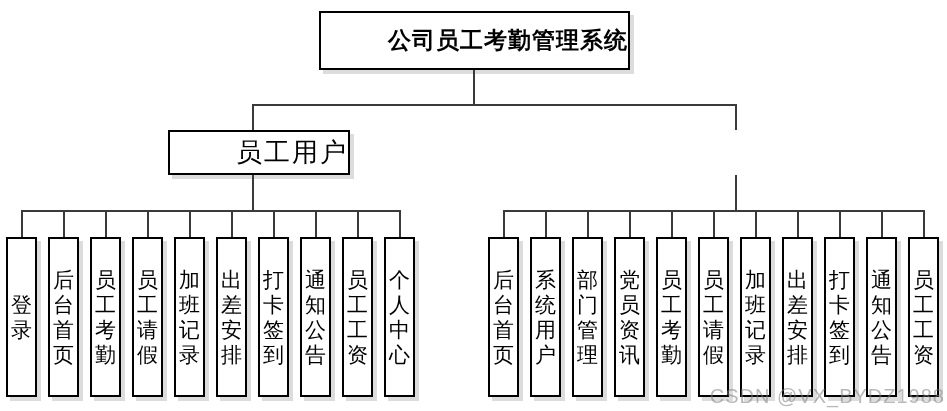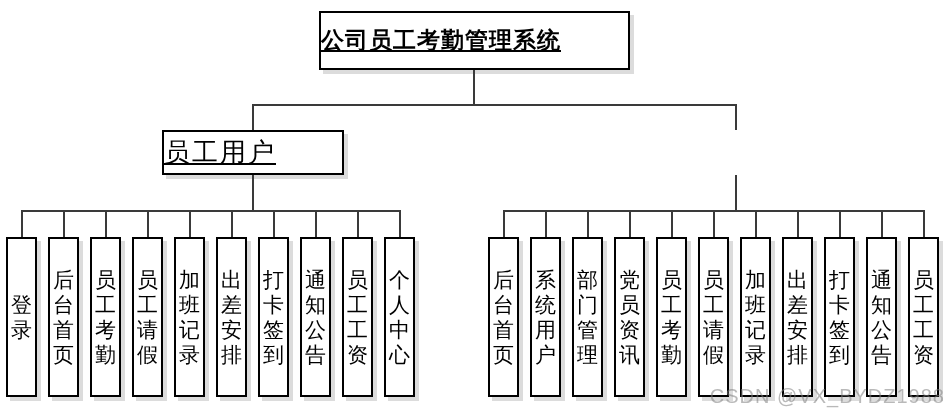--- a/index.html
+++ b/index.html
@@ -2,25 +2,25 @@
 <html><head>
 <meta charset="utf-8">
 <style>
   html, body { margin:0; padding:0; background:#ffffff; }
   body { font-family:"Liberation Sans", sans-serif; color:#000; }
   .canvas { position:relative; width:947px; height:411px; background:#fff; overflow:hidden; }
 
   .node {
     position:absolute; box-sizing:border-box; background:#fff;
     border:2px solid #000; box-shadow:4px 4px 0 #dcdcdc;
-    display:flex; align-items:center; justify-content:flex-start;text-decoration:underline;
+    display:flex; align-items:center; justify-content:flex-end;
   }
   .root   { left:319px; top:11px;  width:311px; height:59px; font-weight:bold; font-size:23px; letter-spacing:1px; }
   .branch { top:130px; width:182px; height:45px; font-size:26px; letter-spacing:2px; }
-  .branch-left  { left:162px; }
+  .branch-left  { left:168px; }
   .branch-right { left:645px; }
 
   .vline, .hline { position:absolute; background:#3a3a3a; }
 
   .leafgroup { position:absolute; top:237px; display:flex; gap:11px; }
   .leafgroup-left  { left:6px; }
   .leafgroup-right { left:488px; }
   .leaf {
     position:relative; box-sizing:border-box; width:31px; height:160px;
     background:#fff; border:2px solid #000; box-shadow:4px 4px 0 #dcdcdc;

